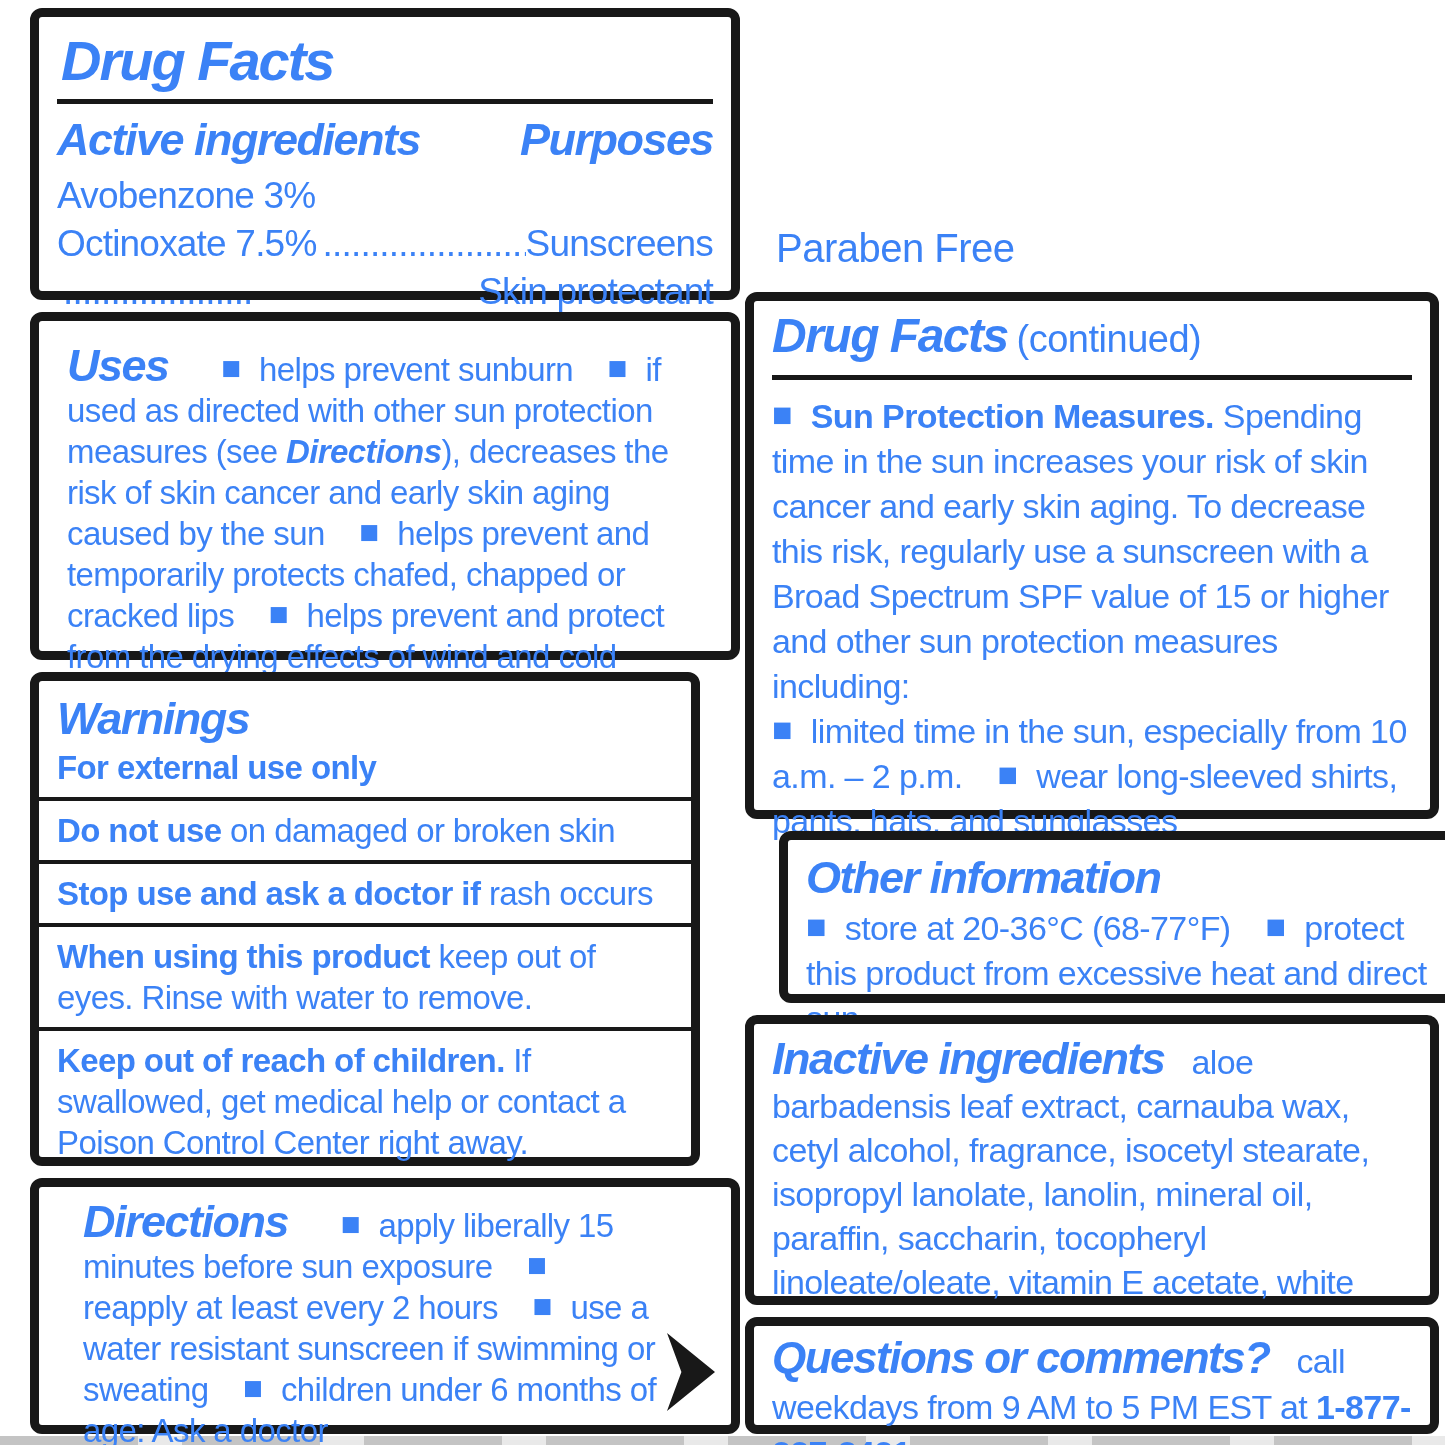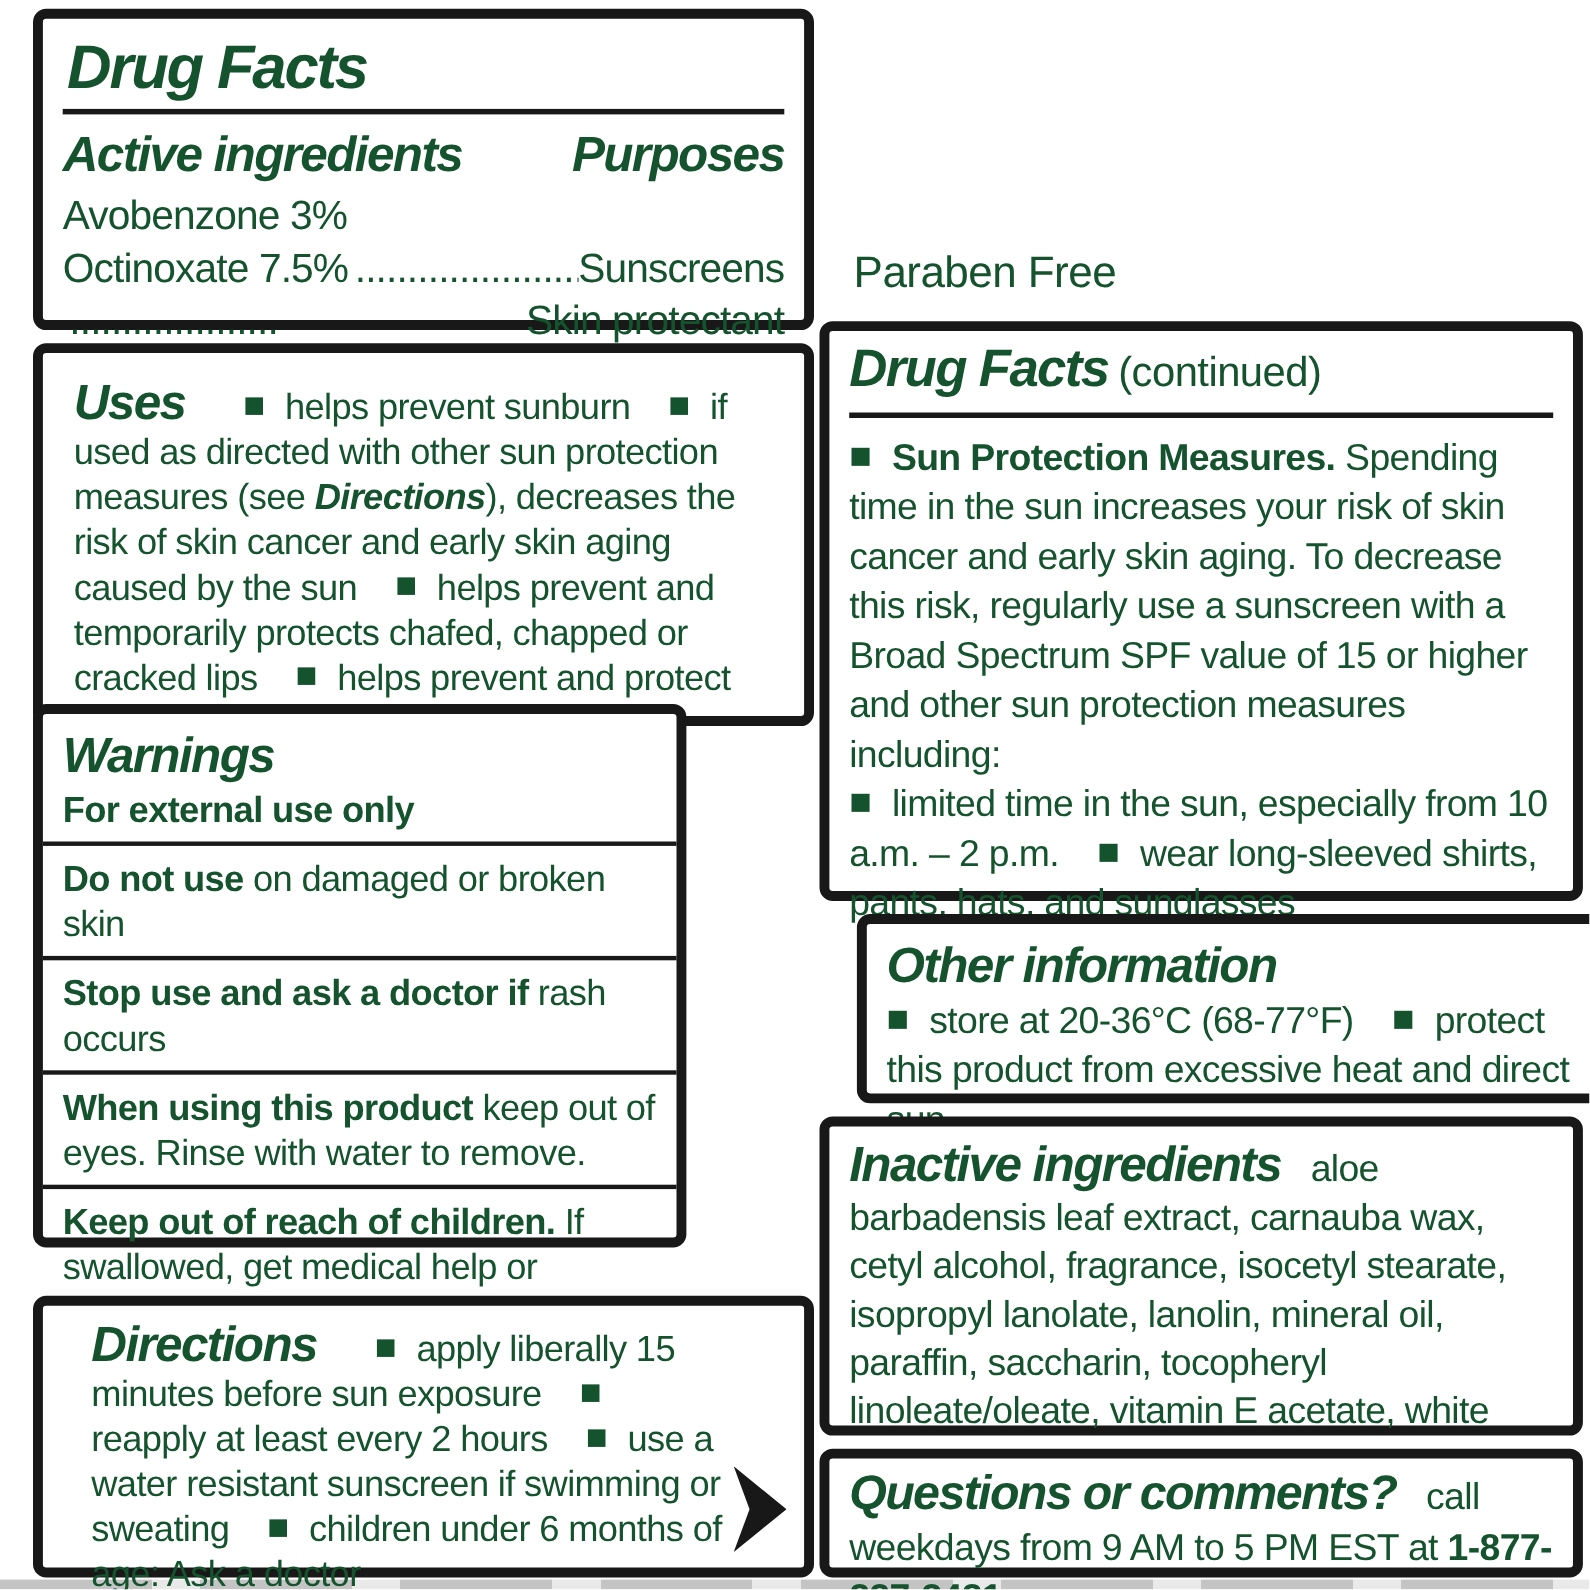--- a/index.html
+++ b/index.html
@@ -1,18 +1,18 @@
 <!DOCTYPE html>
 <html><head>
 <meta charset="utf-8">
 <style>
   html,body{margin:0;padding:0;background:#ffffff;}
   .canvas{
     position:relative;width:1445px;height:1445px;background:#ffffff;
-    font-family:"Liberation Sans",sans-serif;color:#14532d;overflow:hidden;
+    font-family:"Liberation Sans",sans-serif;color:#3b82f6;overflow:hidden;
   }
   .box{
     position:absolute;box-sizing:border-box;background:#ffffff;
     border:9px solid #181818;border-radius:12px;padding:12px 18px;
   }
   .body-l{font-size:33px;line-height:41px;letter-spacing:-0.6px;}
   .body-r{font-size:34px;line-height:45px;letter-spacing:-0.6px;}
   .h1{
     font-size:56px;line-height:60px;font-weight:bold;font-style:italic;
     letter-spacing:-2px;margin:2px 0 0 4px;
@@ -40,21 +40,21 @@
     clip-path:polygon(0 0,100% 50%,0 100%,30% 50%);
   }
   .phone{font-weight:bold;}
   .bottom-strip{
     position:absolute;left:0;bottom:0;width:100%;height:9px;
     background:repeating-linear-gradient(90deg,#c4c4c4 0 138px,#e9e9e9 138px 182px);
   }
   
   #box-active     {left:30px;top:8px;   width:710px;height:292px;}
   #box-uses       {left:30px;top:312px; width:710px;height:348px;}
-  #box-warnings   {left:30px;top:640px; width:594px;height:494px;}
+  #box-warnings   {left:30px;top:672px; width:670px;height:494px;}
   #box-directions {left:30px;top:1178px;width:710px;height:256px;padding-right:70px;padding-left:44px;}
   #box-continued  {left:745px;top:292px; width:694px;height:527px;}
   #box-otherinfo  {left:779px;top:831px; width:694px;height:172px;}
   #box-inactive   {left:745px;top:1015px;width:694px;height:290px;}
   #box-questions  {left:745px;top:1317px;width:694px;height:117px;padding-top:10px;}
 </style>
 </head>
 <body>
 
 <div class="canvas">

